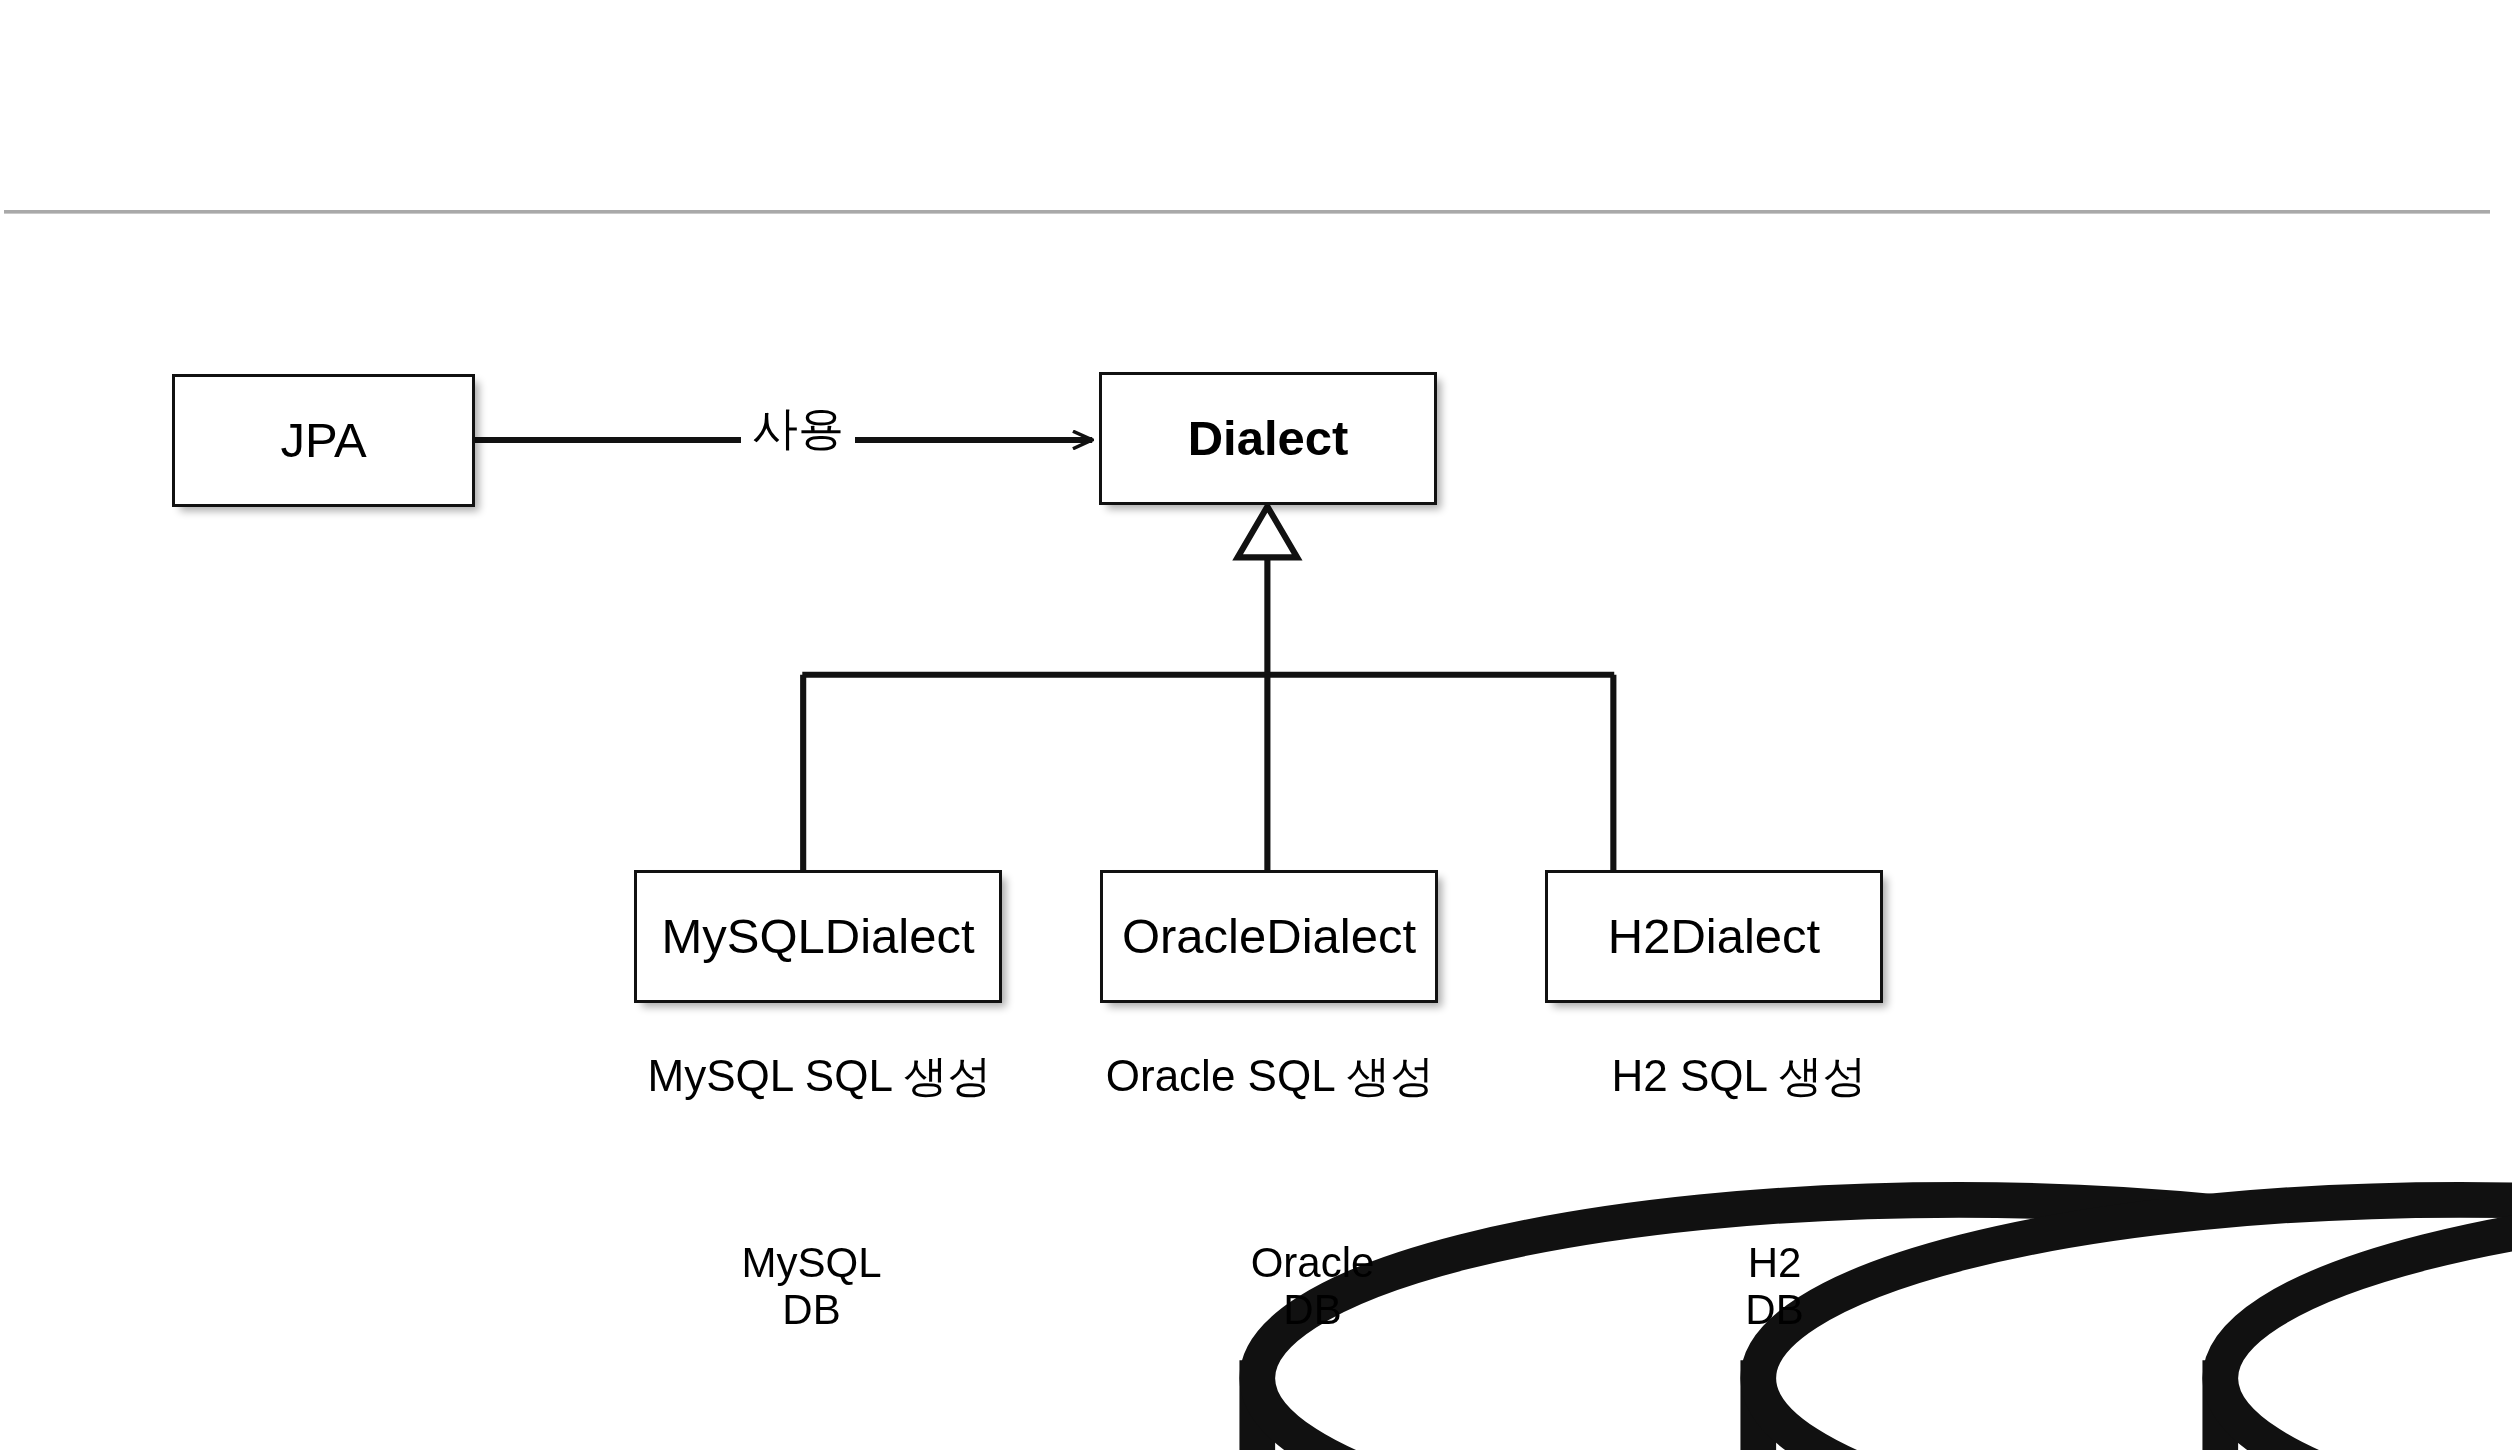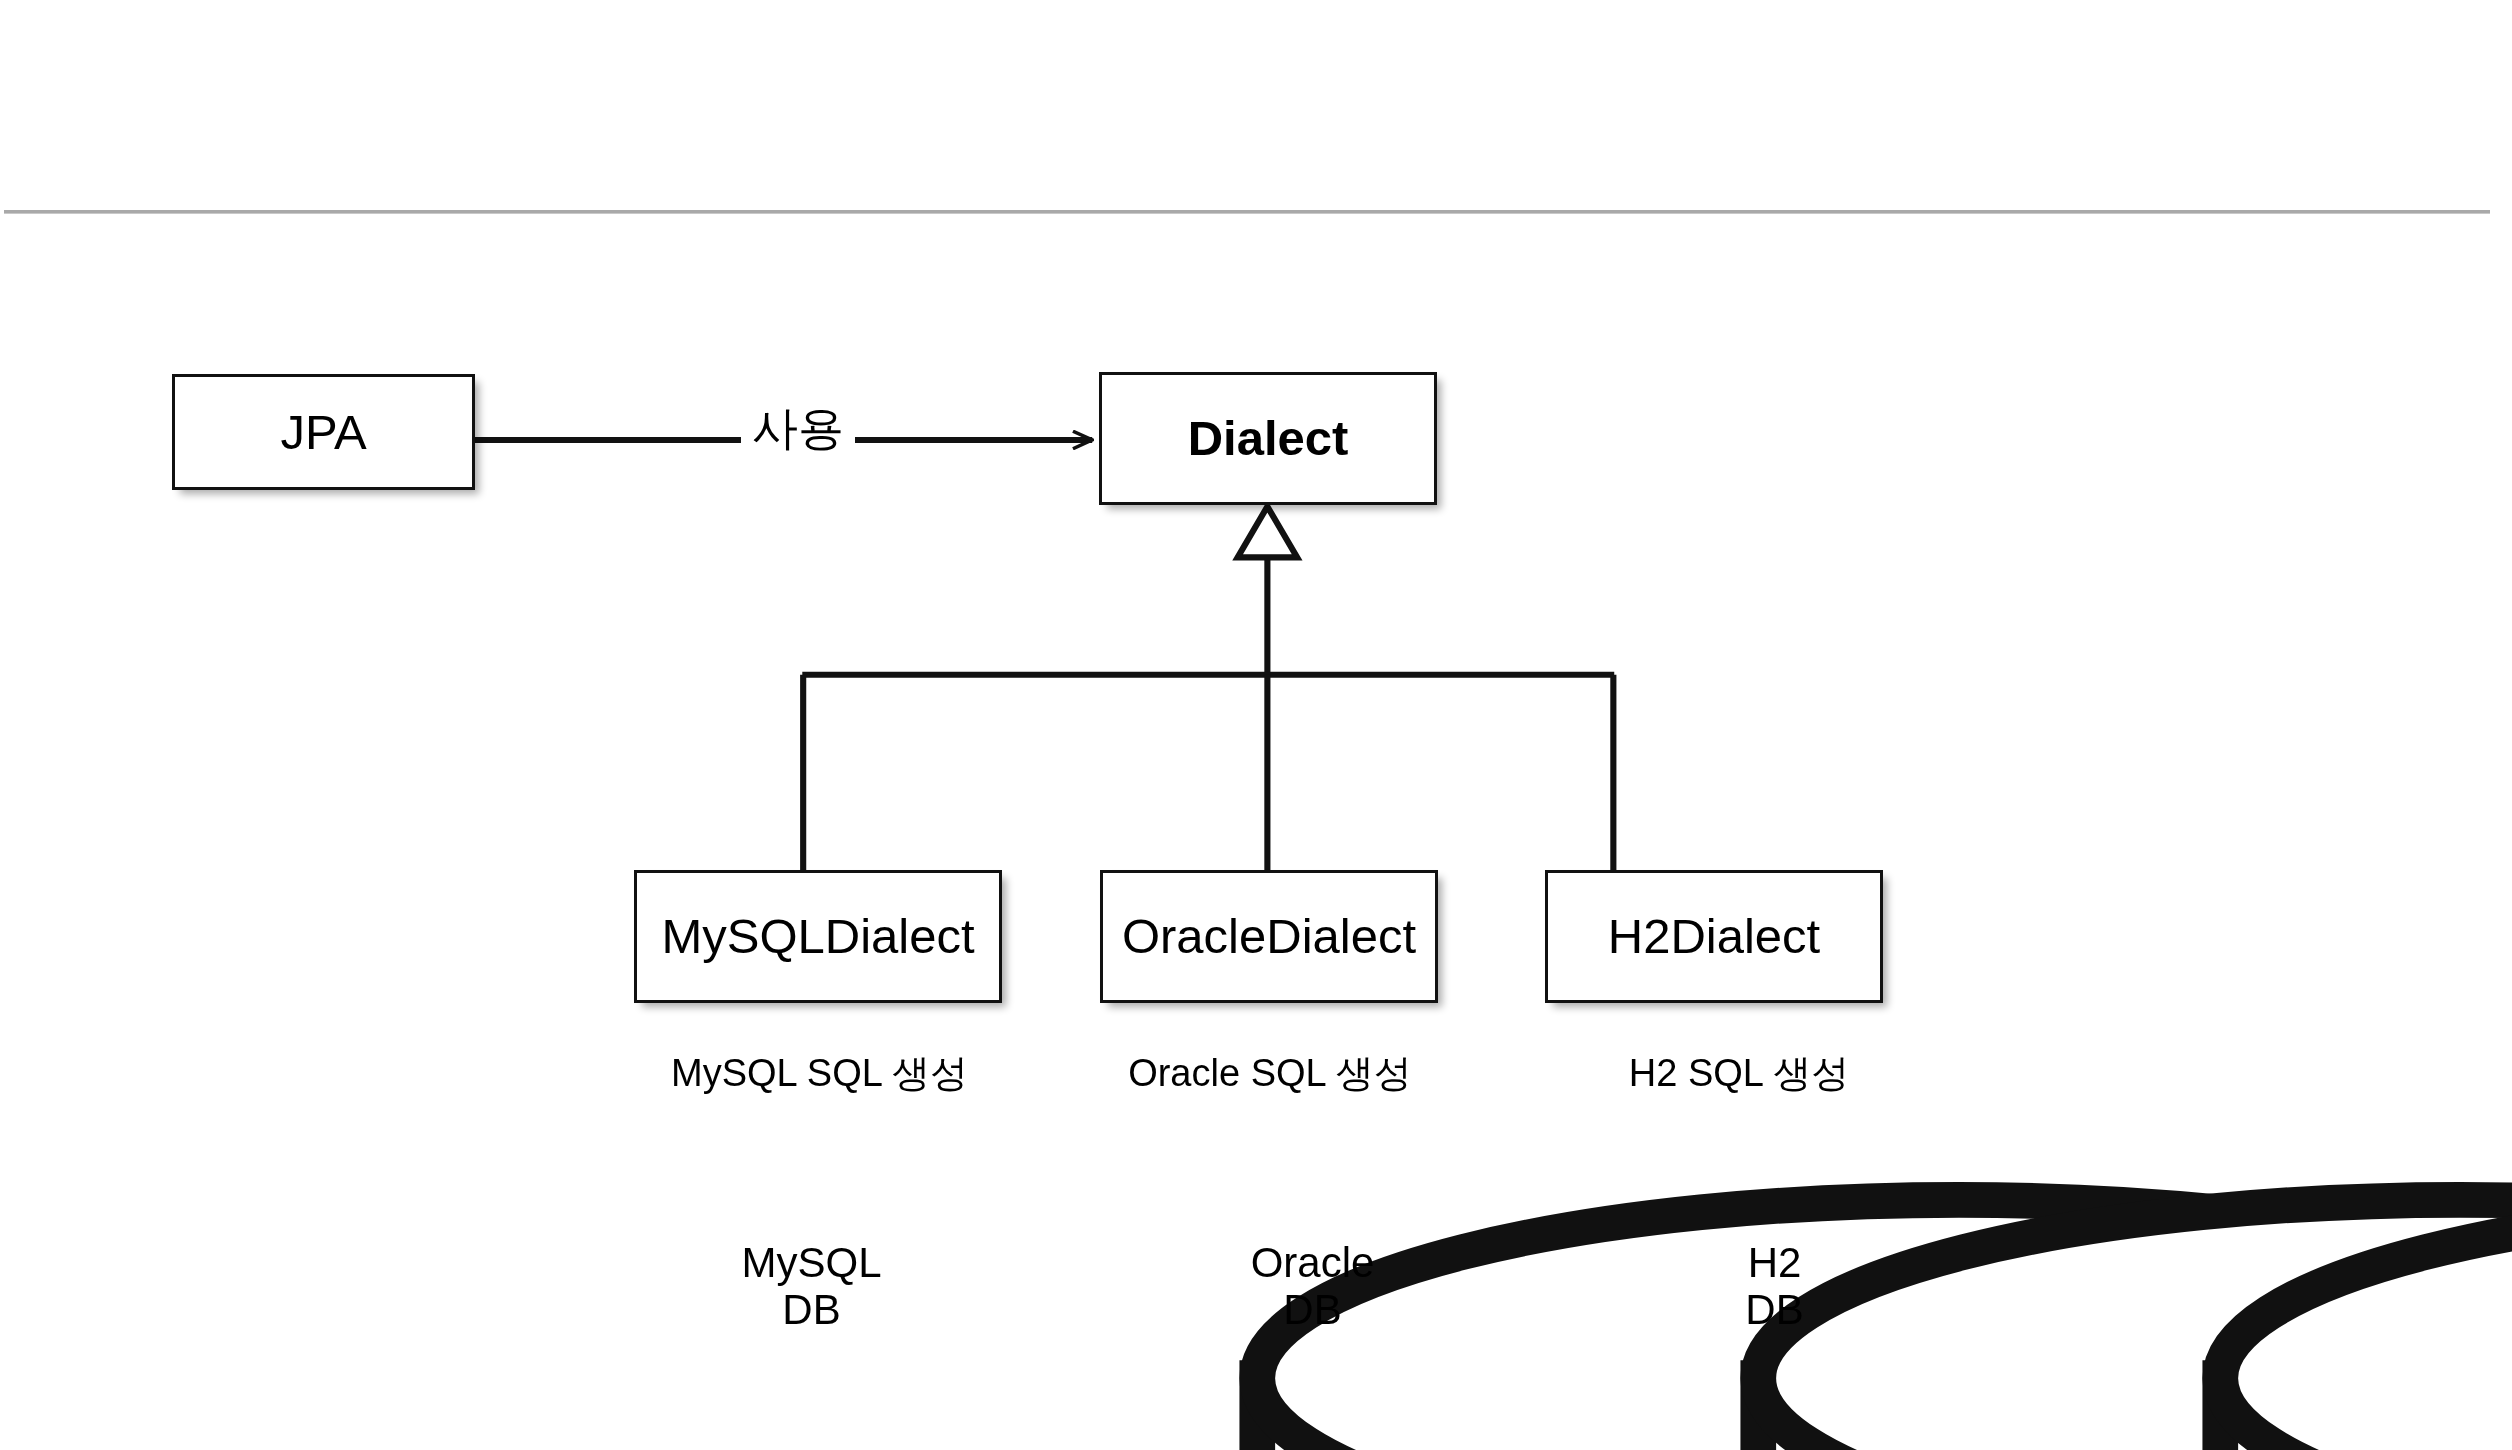--- a/index.html
+++ b/index.html
@@ -72,21 +72,21 @@
   .node-box .node-label {
     font-size: 49px;
     line-height: 1;
     color: #000000;
     white-space: nowrap;
   }
   .node-box.root .node-label {
     font-weight: 700;
   }
 
-  #box-jpa      { left: 172px;  top: 374px;  width: 303px; height: 116px; }
+  #box-jpa      { left: 172px;  top: 374px;  width: 303px; height: 133px; }
   #box-dialect  { left: 1099px; top: 372px;  width: 338px; height: 133px; }
   #box-mysql    { left: 634px;  top: 870px;  width: 368px; height: 133px; }
   #box-oracle   { left: 1100px; top: 870px;  width: 338px; height: 133px; }
   #box-h2       { left: 1545px; top: 870px;  width: 338px; height: 133px; }
 
   
   #edge-label-use {
     position: absolute;
     left: 741px;
     top: 405px;
@@ -95,21 +95,21 @@
     font-size: 46px;
     line-height: 1;
     background: #ffffff;
     color: #000000;
     white-space: nowrap;
   }
 
   
   .caption {
     position: absolute;
-    font-size: 38px;
+    font-size: 44px;
     line-height: 1;
     color: #000000;
     white-space: nowrap;
     text-align: center;
   }
   #cap-mysql  { left: 618px;  top: 1054px; width: 403px; }
   #cap-oracle { left: 1086px; top: 1054px; width: 368px; }
   #cap-h2     { left: 1564px; top: 1054px; width: 350px; }
 
   

